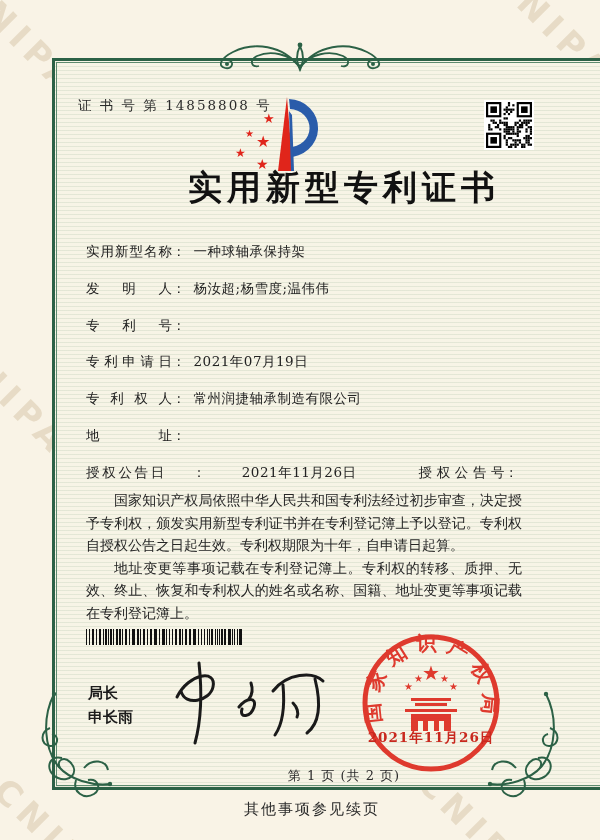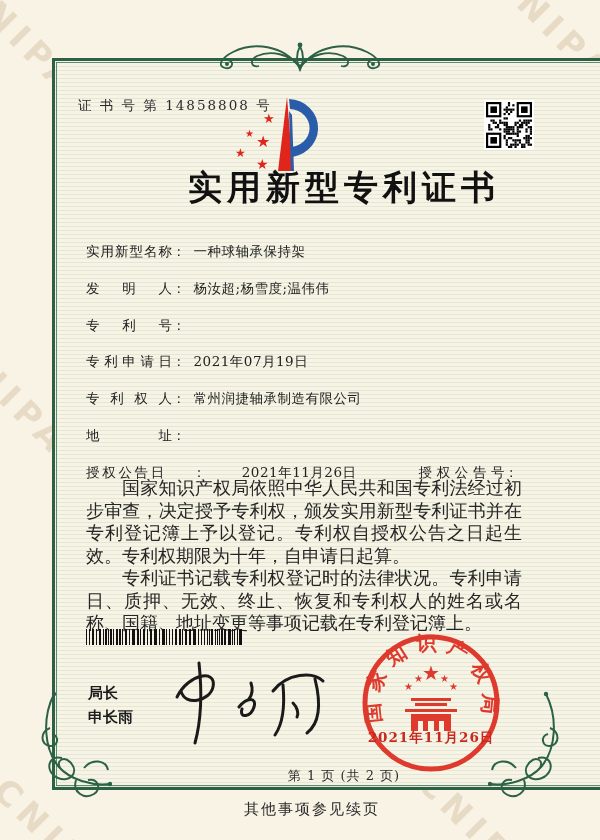--- a/index.html
+++ b/index.html
@@ -49,22 +49,22 @@
   .field-row { display:flex; align-items:flex-start; height:22px; margin-bottom:14.8px; font-size:13.5px; }
   .flabel {
     display:inline-block; width:86px; color:#222;
     text-align:justify; text-align-last:justify; white-space:pre;
   }
   .fcolon { margin-right:8px; color:#222; }
   .fvalue { color:#222; letter-spacing:0.5px; white-space:nowrap; }
   .field-pair { display:flex;gap:28px; }
   .field-pair .group2 { margin-left:34px; display:flex;justify-content:flex-end; }
   .paragraphs {
-    position:absolute; left:31px; top:416px; width:436px;
-    font-size:18px; line-height:22.5px; text-align:justify; color:#252525;
+    position:absolute; left:31px; top:428px; width:436px;
+    font-size:14px; line-height:22.5px; text-align:justify; color:#252525;
   }
   .paragraphs p { text-indent:2em; }
   .barcode { position:absolute; left:31px; top:568px; width:158px; height:16px; }
   .signer { position:absolute; left:33px; top:622px; font-size:15px; color:#1c1c1c; line-height:24px;
             font-family:Liberation Mono, monospace; font-weight:bold; }
   .signature-svg { position:absolute; left:100px; top:594px; width:180px; height:100px; }
   .seal { position:absolute; left:301px; top:567px; width:150px; height:150px; opacity:0.92; }
   .seal-date {
     position:absolute; left:296px; top:668px; width:160px; text-align:center;
     font-size:13.5px; font-weight:bold; color:#c8281e; letter-spacing:1px; z-index:4;
@@ -273,21 +273,21 @@
       <span class="fvalue">2021年11月26日</span>
       <span class="group2">
         <span class="flabel">授权公告号</span>
           <span class="fcolon">：</span>
       </span>
     </div>
   </div>
 
   <div class="paragraphs">
     <p>国家知识产权局依照中华人民共和国专利法经过初步审查，决定授予专利权，颁发实用新型专利证书并在专利登记簿上予以登记。专利权自授权公告之日起生效。专利权期限为十年，自申请日起算。</p>
-    <p>专利证书记载专利权登记时的法律状况。专利申请日、质押、无效、终止、恢复和专利权人的姓名或名称、国籍、地址变更等事项记载在专利登记簿上。</p>
+    <p>地址变更等事项记载在专利登记簿上。专利权的转移、质押、无效、终止、恢复和专利权人的姓名或名称、国籍、地址变更等事项记载在专利登记簿上。</p>
   </div>
 
   <svg class="barcode" id="barcode" viewBox="0 0 158 16" preserveAspectRatio="none">
       <rect x="0" y="0" width="1" height="16" fill="#111"></rect>
       <rect x="3" y="0" width="1" height="16" fill="#111"></rect>
       <rect x="6" y="0" width="2" height="16" fill="#111"></rect>
       <rect x="10" y="0" width="1" height="16" fill="#111"></rect>
       <rect x="13" y="0" width="2" height="16" fill="#111"></rect>
       <rect x="17" y="0" width="1" height="16" fill="#111"></rect>
       <rect x="19" y="0" width="2" height="16" fill="#111"></rect>

